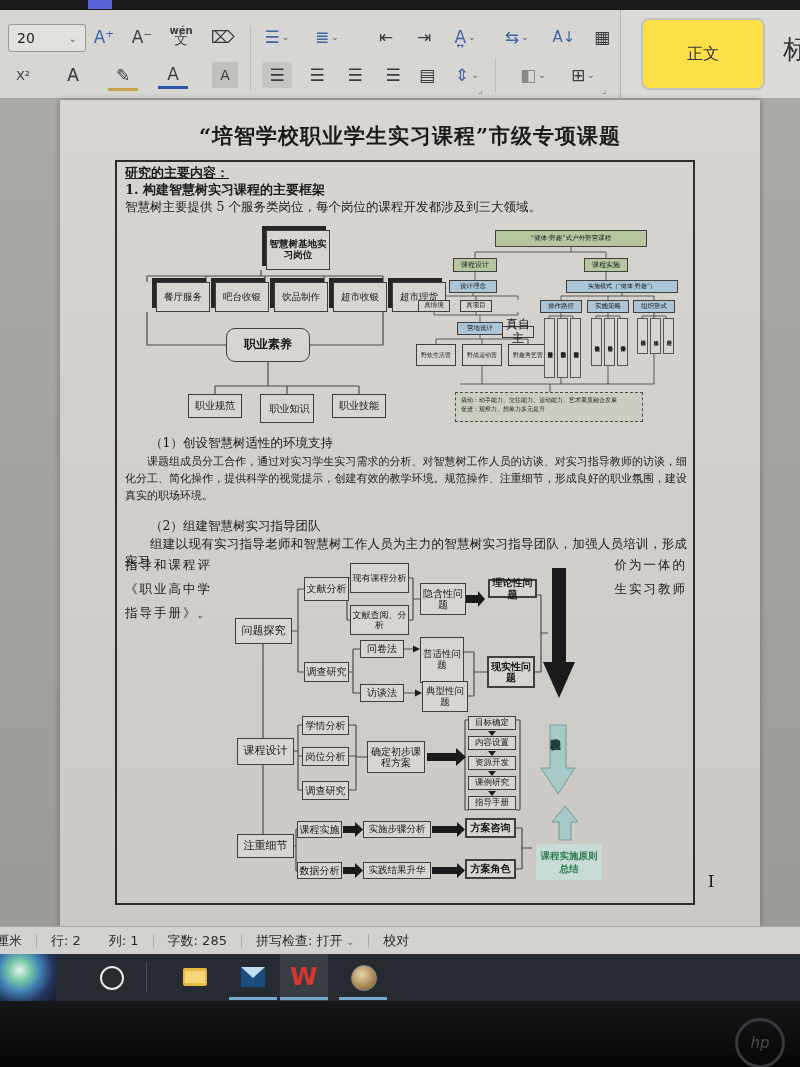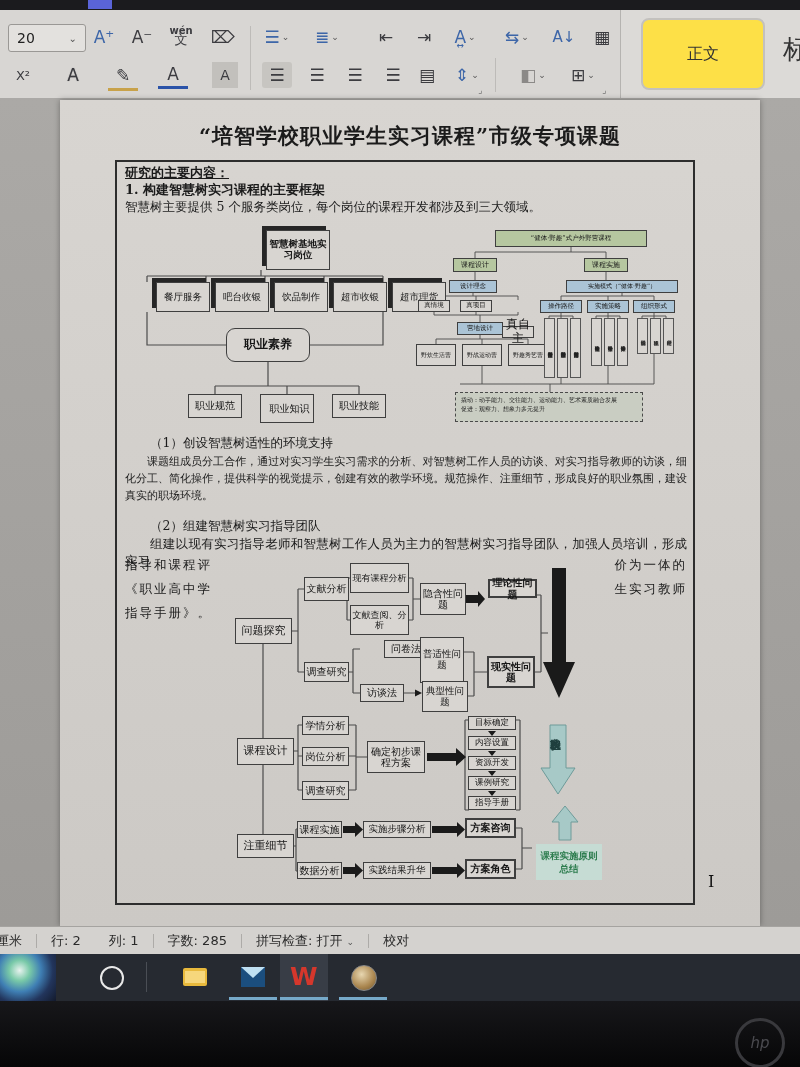--- a/index.html
+++ b/index.html
@@ -274,21 +274,21 @@
       <div class="ab doctext wrapline" style="left:520px;top:481px;width:107px;text-align:right;font-size:12.5px;">生实习教师</div>
       <div class="ab doctext wrapline" style="left:65px;top:505px;font-size:12.5px;">指导手册》。</div>
 
       <div class="bx flowtxt" style="left:175px;top:518px;width:57px;height:26px;font-size:11px;">问题探究</div>
       <div class="bx flowtxt" style="left:244px;top:477px;width:45px;height:24px;font-size:10px;">文献分析</div>
       <div class="bx flowtxt" style="left:290px;top:463px;width:59px;height:30px;font-size:9px;">现有课程分析</div>
       <div class="bx flowtxt" style="left:290px;top:505px;width:59px;height:30px;font-size:9px;">文献查阅、分析</div>
       <div class="bx flowtxt" style="left:360px;top:483px;width:46px;height:32px;font-size:10px;">隐含性问题</div>
       <div class="bx bbx flowtxt" style="left:408px;top:479px;width:49px;height:19px;font-size:10px;margin-left:20px;">理论性问题</div>
       <div class="bx flowtxt" style="left:244px;top:562px;width:45px;height:20px;font-size:10px;">调查研究</div>
-      <div class="bx flowtxt" style="left:300px;top:540px;width:44px;height:18px;font-size:10px;margin-left:24px;">问卷法</div>
+      <div class="bx flowtxt" style="left:300px;top:540px;width:44px;height:18px;font-size:10px;">问卷法</div>
       <div class="bx flowtxt" style="left:360px;top:537px;width:44px;height:46px;font-size:9.5px;">普适性问题</div>
       <div class="bx flowtxt" style="left:300px;top:584px;width:44px;height:18px;font-size:10px;">访谈法</div>
       <div class="bx flowtxt" style="left:362px;top:581px;width:46px;height:31px;font-size:9.5px;">典型性问题</div>
       <div class="bx bbx flowtxt" style="left:427px;top:556px;width:48px;height:32px;font-size:10px;">现实性问题</div>
 
       <div class="bx flowtxt" style="left:177px;top:638px;width:57px;height:27px;font-size:11px;">课程设计</div>
       <div class="bx flowtxt" style="left:242px;top:616px;width:47px;height:19px;font-size:10px;">学情分析</div>
       <div class="bx flowtxt" style="left:242px;top:647px;width:47px;height:19px;font-size:10px;">岗位分析</div>
       <div class="bx flowtxt" style="left:242px;top:681px;width:47px;height:19px;font-size:10px;">调查研究</div>
       <div class="bx flowtxt" style="left:307px;top:641px;width:58px;height:32px;font-size:10px;">确定初步课程方案</div>

